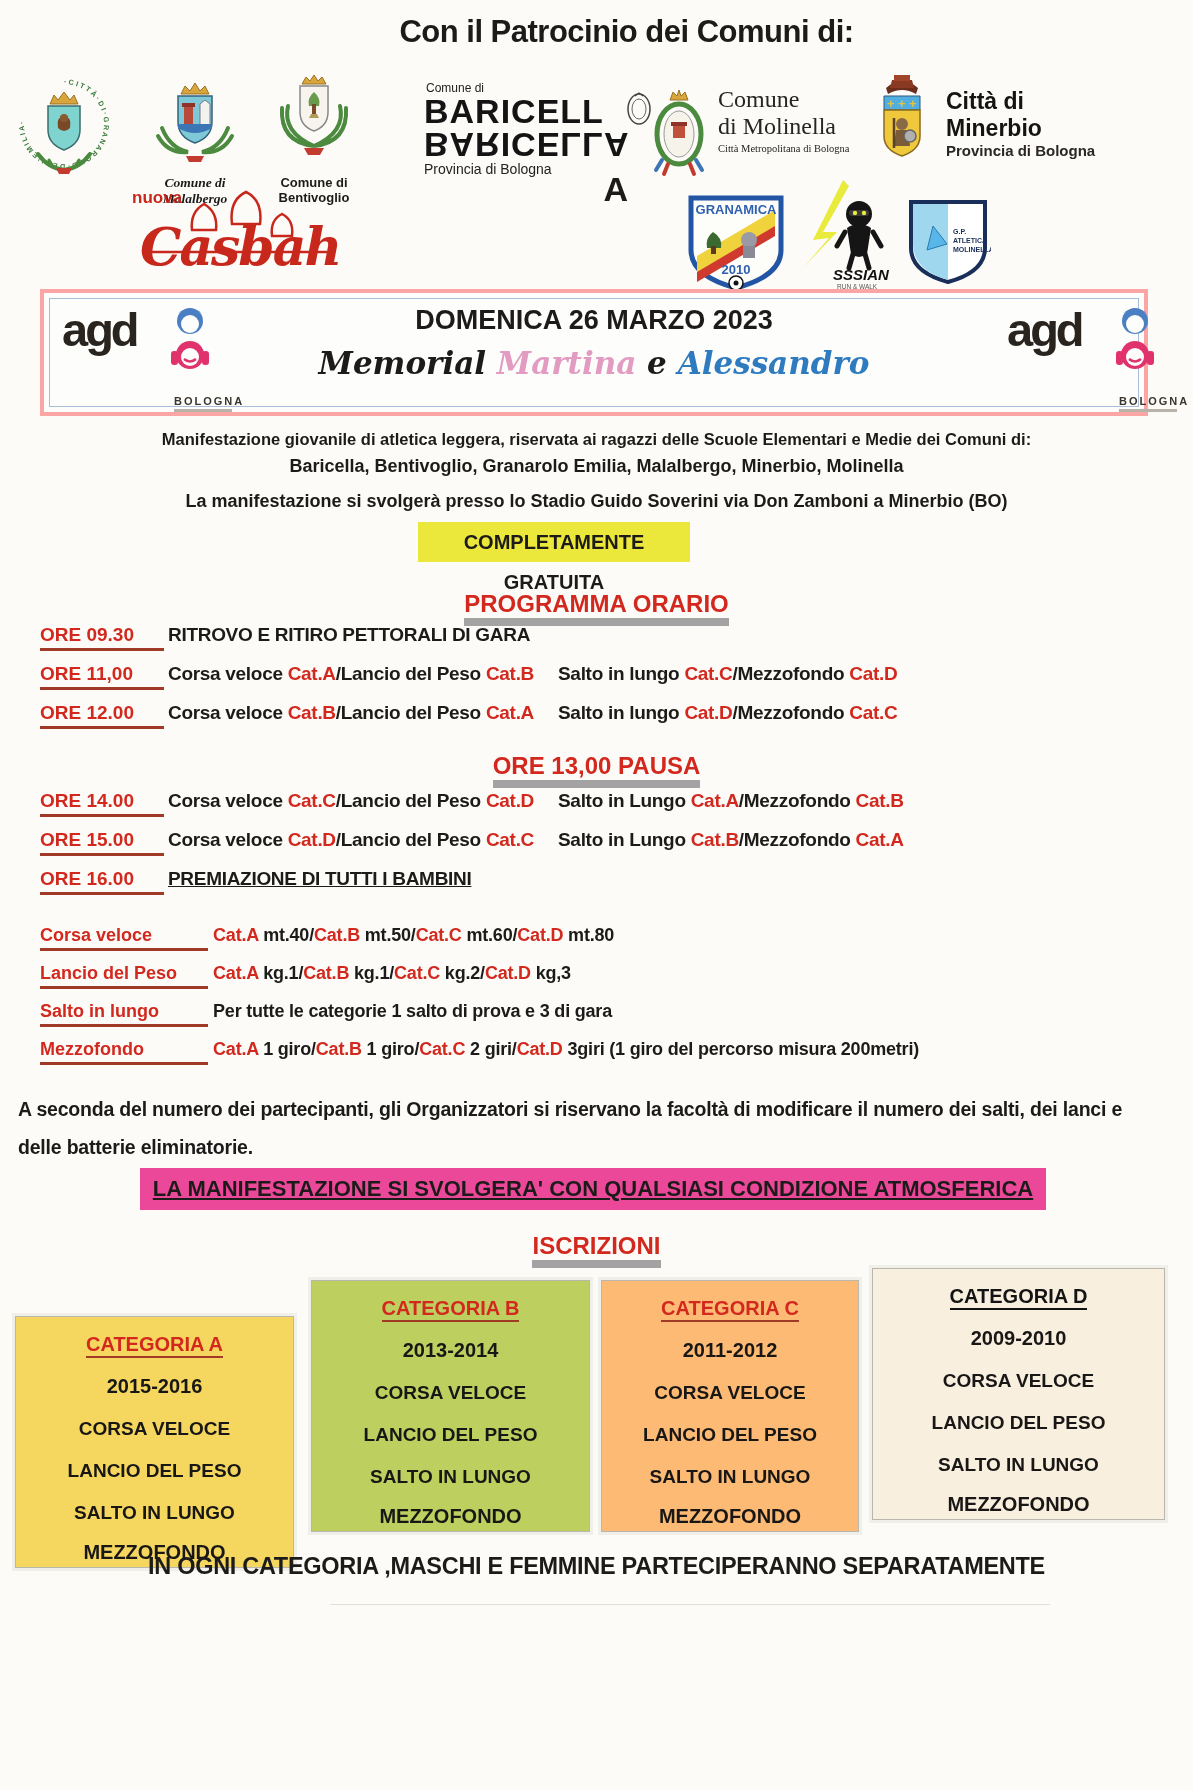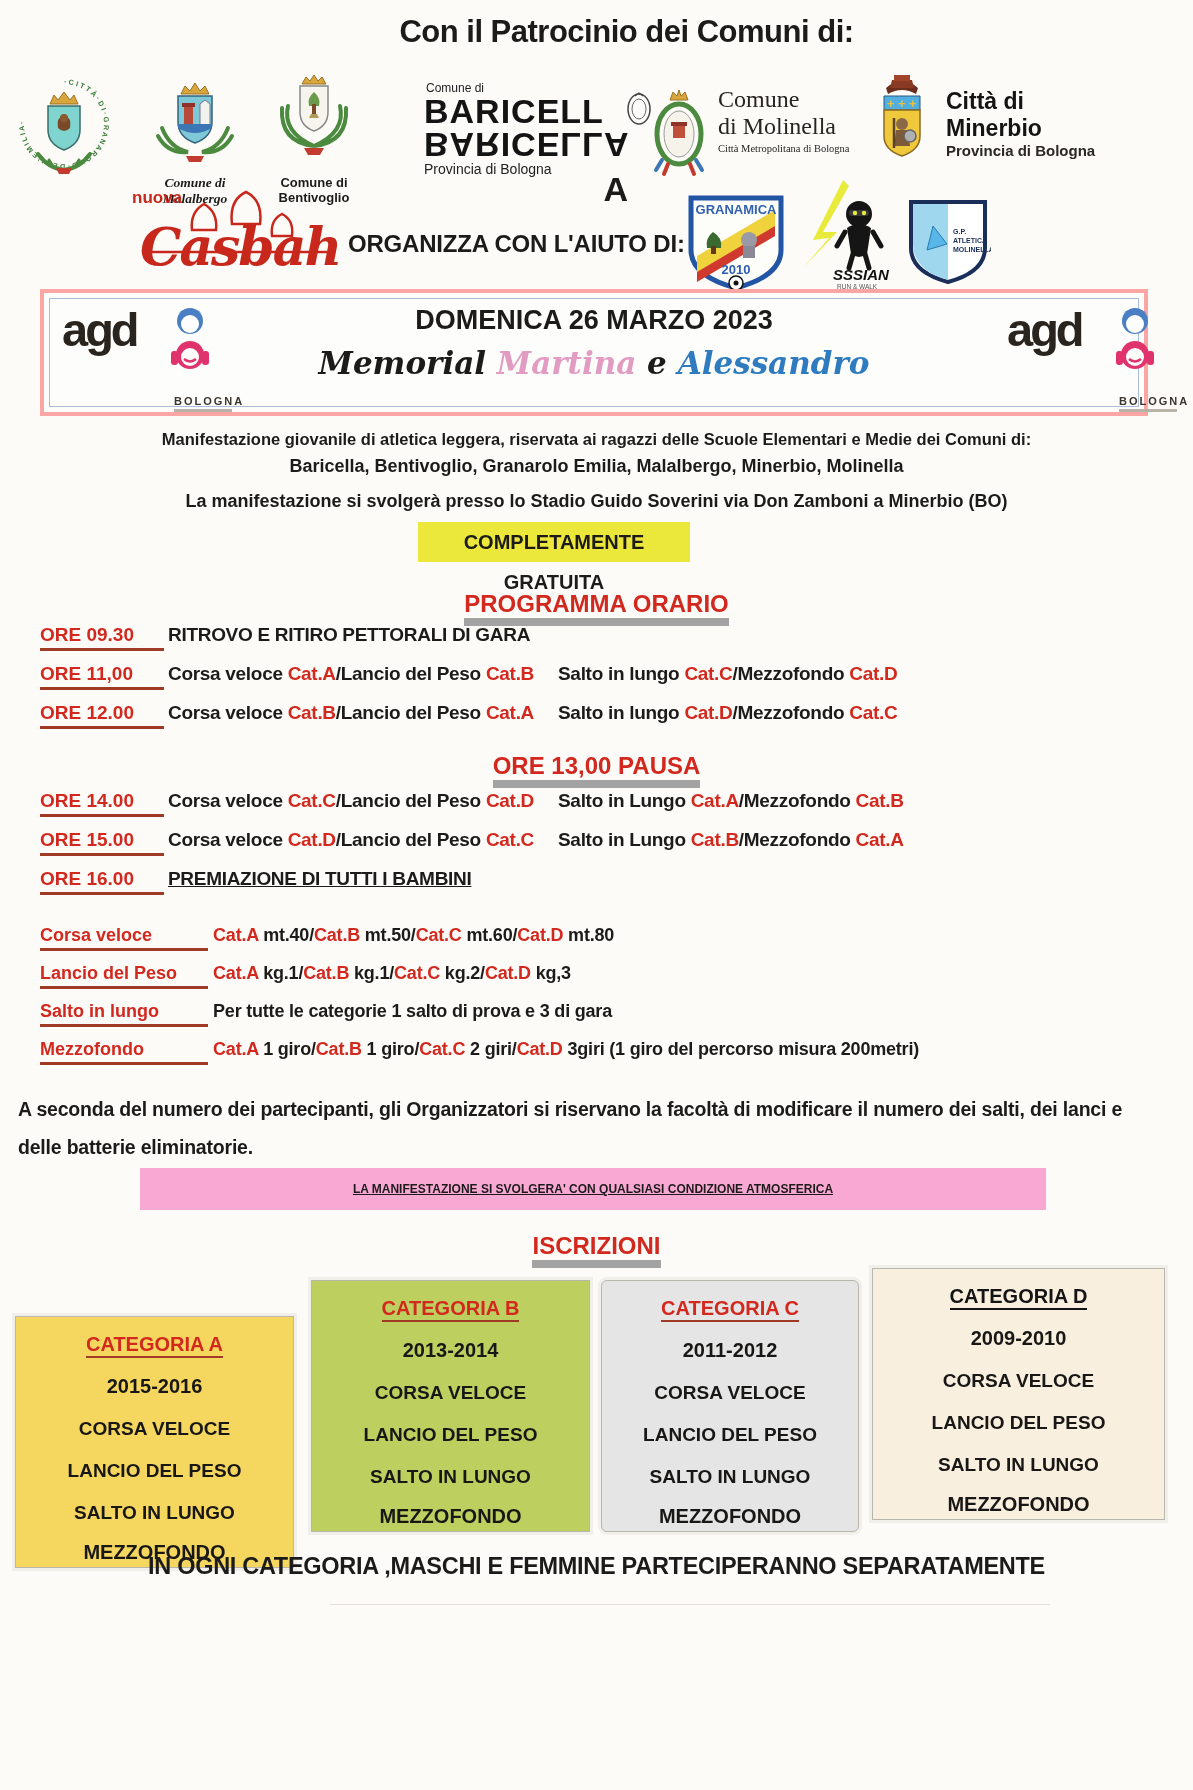--- a/index.html
+++ b/index.html
@@ -78,22 +78,22 @@
   .ev2{display:inline-block;letter-spacing:-0.3px;}
   .pause-title{top:752px;}
 
   
   .spec-row{left:40px;font-size:18px;font-weight:bold;white-space:nowrap;}
   .spec-label{display:inline-block;width:168px;color:var(--red);border-bottom:3px solid var(--darkred);padding-bottom:2px;}
   .spec-text{letter-spacing:-0.2px;}
 
   
   .notes{left:18px;top:1090px;width:1145px;font-size:19.5px;font-weight:bold;line-height:38px;letter-spacing:-0.2px;}
-  .weather-band{left:140px;top:1168px;width:906px;height:42px;background:#f9a8d4;
-    text-align:center;line-height:42px;font-size:12px;font-weight:bold;}
+  .weather-band{left:140px;top:1168px;width:906px;height:42px;background:#ec4899;
+    text-align:center;line-height:42px;font-size:22px;font-weight:bold;}
   .weather-band span{text-decoration:underline;}
 
   
   .iscr-title{top:1232px;}
   .cat-box{height:250px;border:1px solid #b9b6ae;box-shadow:0 0 0 3px #f1efe9;}
   .cat-title{position:absolute;left:0;right:0;top:16px;text-align:center;
     font-size:20px;font-weight:bold;color:var(--red);}
   .cat-title span{border-bottom:2.5px solid var(--darkred);padding-bottom:1px;}
   .cat-title.black{color:#141414;}
   .cat-title.black span{border-bottom-color:#141414;text-align:center;}
@@ -216,21 +216,20 @@
     <span class="casbah-nuova">nuova</span>
     <svg width="210" height="96" viewBox="0 0 210 96" style="position:absolute;left:0;top:0;">
       <path d="M60,40 q-2,-18 12,-26 q14,8 12,26 z" fill="none" stroke="#c8281c" stroke-width="2.5"></path>
       <path d="M100,34 q-3,-24 14,-32 q17,8 14,32 z" fill="none" stroke="#c8281c" stroke-width="2.5"></path>
       <path d="M140,46 q-2,-16 10,-22 q12,6 10,22 z" fill="none" stroke="#c8281c" stroke-width="2.5"></path>
       <line x1="20" y1="62" x2="195" y2="62" stroke="#c8281c" stroke-width="2.5"></line>
     </svg>
     <span class="casbah-name">Casbah</span>
   </div>
 
-  <div class="abs organizza-label" style="left:348px;top:230px;">ORGANIZZA CON L'AIUTO DI:</div>
 
   <div class="abs" style="left:683px;top:192px;width:106px;height:100px;">
     <svg width="106" height="100" viewBox="0 0 106 100">
       <path d="M8,6 h90 v52 q0,26 -45,38 q-45,-12 -45,-38 z" fill="#fdfdfa" stroke="#2255a4" stroke-width="5"></path>
       <polygon points="14,64 92,18 92,36 14,82" fill="#f0d23c"></polygon>
       <polygon points="14,80 92,34 92,44 14,90" fill="#d03a2e"></polygon>
       <path d="M30,40 q-8,6 -6,16 h14 q2,-10 -8,-16z" fill="#3a6a30"></path>
       <rect x="28" y="54" width="5" height="8" fill="#5a3a20"></rect>
       <circle cx="66" cy="48" r="8" fill="#9a9aa6"></circle>
       <rect x="60" y="54" width="12" height="12" fill="#8a8a96"></rect>
@@ -368,21 +367,21 @@
 
   <div class="abs cat-box" style="left: 311px; top: 1280px; width: 277px; background: rgb(189, 208, 95);">
     <div class="cat-title"><span>CATEGORIA B</span></div>
     <div class="cat-line cy">2013-2014</div>
     <div class="cat-line ce0">CORSA VELOCE</div>
     <div class="cat-line ce1">LANCIO DEL PESO</div>
     <div class="cat-line ce2">SALTO IN LUNGO</div>
     <div class="cat-line ce3">MEZZOFONDO</div>
   </div>
 
-  <div class="abs cat-box" style="left: 601px; top: 1280px; width: 256px; background: #e5e5e5; border-radius: 6px;">
+  <div class="abs cat-box" style="left: 601px; top: 1280px; width: 256px; background: #fdba74;">
     <div class="cat-title"><span>CATEGORIA C</span></div>
     <div class="cat-line cy">2011-2012</div>
     <div class="cat-line ce0">CORSA VELOCE</div>
     <div class="cat-line ce1">LANCIO DEL PESO</div>
     <div class="cat-line ce2">SALTO IN LUNGO</div>
     <div class="cat-line ce3">MEZZOFONDO</div>
   </div>
 
   <div class="abs cat-box" style="left: 872px; top: 1268px; width: 291px; background: rgb(249, 239, 223);">
     <div class="cat-title black"><span>CATEGORIA D</span></div>

